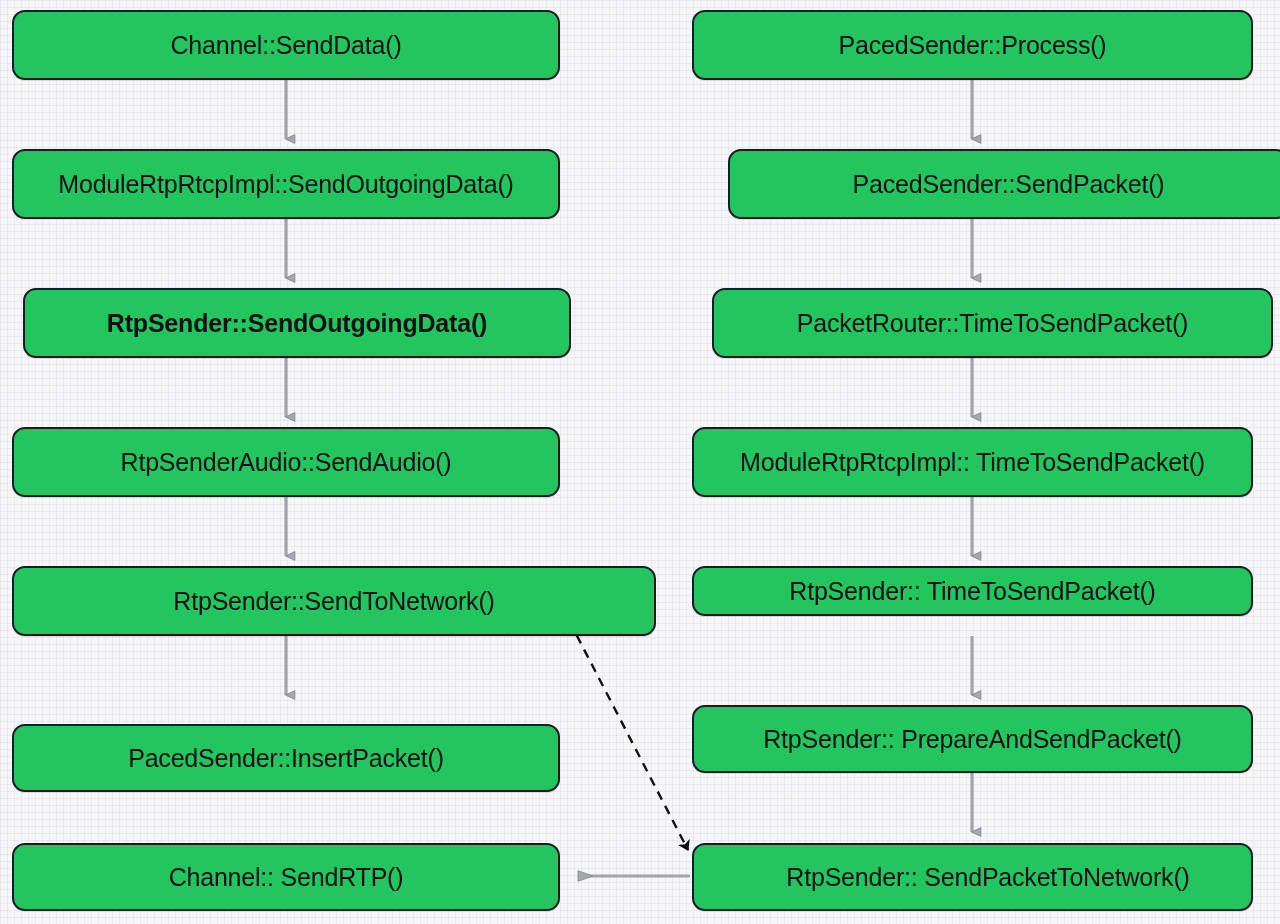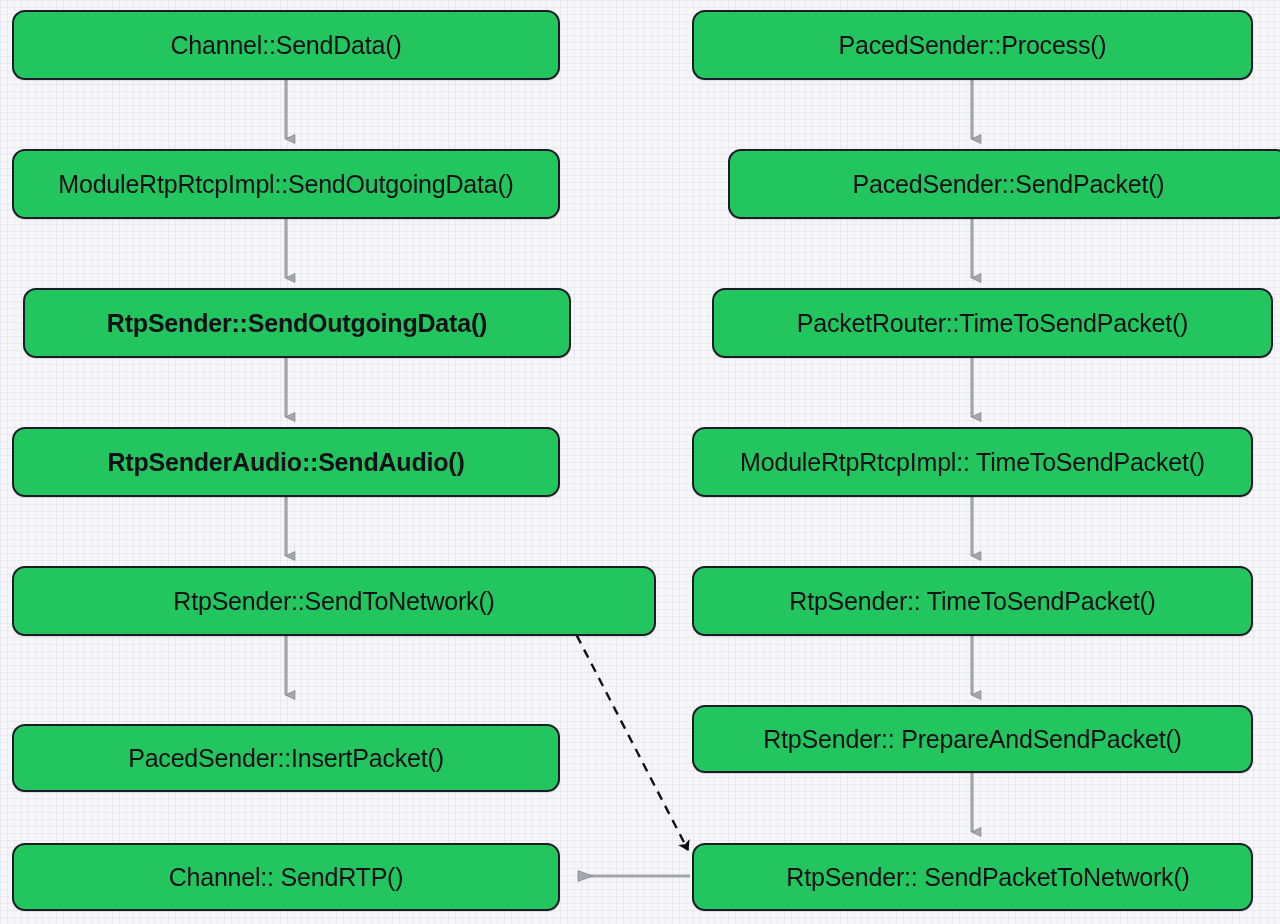--- a/index.html
+++ b/index.html
@@ -73,21 +73,21 @@
 <div id="nodes">
     <div class="node" style="left: 12px; top: 10px; width: 548px; height: 70px;">
       <span>Channel::SendData()</span>
     </div>
     <div class="node" style="left: 12px; top: 149px; width: 548px; height: 70px;">
       <span>ModuleRtpRtcpImpl::SendOutgoingData()</span>
     </div>
     <div class="node" style="left: 23px; top: 288px; width: 548px; height: 70px; font-weight: bold;">
       <span>RtpSender::SendOutgoingData()</span>
     </div>
-    <div class="node" style="left: 12px; top: 427px; width: 548px; height: 70px; font-weight: bold;">
+    <div class="node" style="left: 12px; top: 427px; width: 548px; height: 70px;">
       <span>RtpSenderAudio::SendAudio()</span>
     </div>
     <div class="node" style="left: 12px; top: 566px; width: 644px; height: 70px;">
       <span>RtpSender::SendToNetwork()</span>
     </div>
     <div class="node" style="left: 12px; top: 705px; width: 548px; height: 68px; margin-top: 19px;">
       <span>PacedSender::InsertPacket()</span>
     </div>
     <div class="node" style="left: 12px; top: 843px; width: 548px; height: 68px;">
       <span>Channel:: SendRTP()</span>
@@ -97,21 +97,21 @@
     </div>
     <div class="node" style="left: 692px; top: 149px; width: 561px; height: 70px; margin-left: 36px;">
       <span>PacedSender::SendPacket()</span>
     </div>
     <div class="node" style="left: 692px; top: 288px; width: 561px; height: 70px; margin-left: 20px;">
       <span>PacketRouter::TimeToSendPacket()</span>
     </div>
     <div class="node" style="left: 692px; top: 427px; width: 561px; height: 70px;">
       <span>ModuleRtpRtcpImpl:: TimeToSendPacket()</span>
     </div>
-    <div class="node" style="left: 692px; top: 566px; width: 561px; height: 70px; text-align: right;">
+    <div class="node" style="left: 692px; top: 566px; width: 561px; height: 50px; text-align: right;">
       <span>RtpSender:: TimeToSendPacket()</span>
     </div>
     <div class="node" style="left: 692px; top: 705px; width: 561px; height: 68px;">
       <span>RtpSender:: PrepareAndSendPacket()</span>
     </div>
     <div class="node" style="left: 692px; top: 843px; width: 561px; height: 68px; padding-left: 31px;">
       <span>RtpSender:: SendPacketToNetwork()</span>
     </div>
   </div>
 

